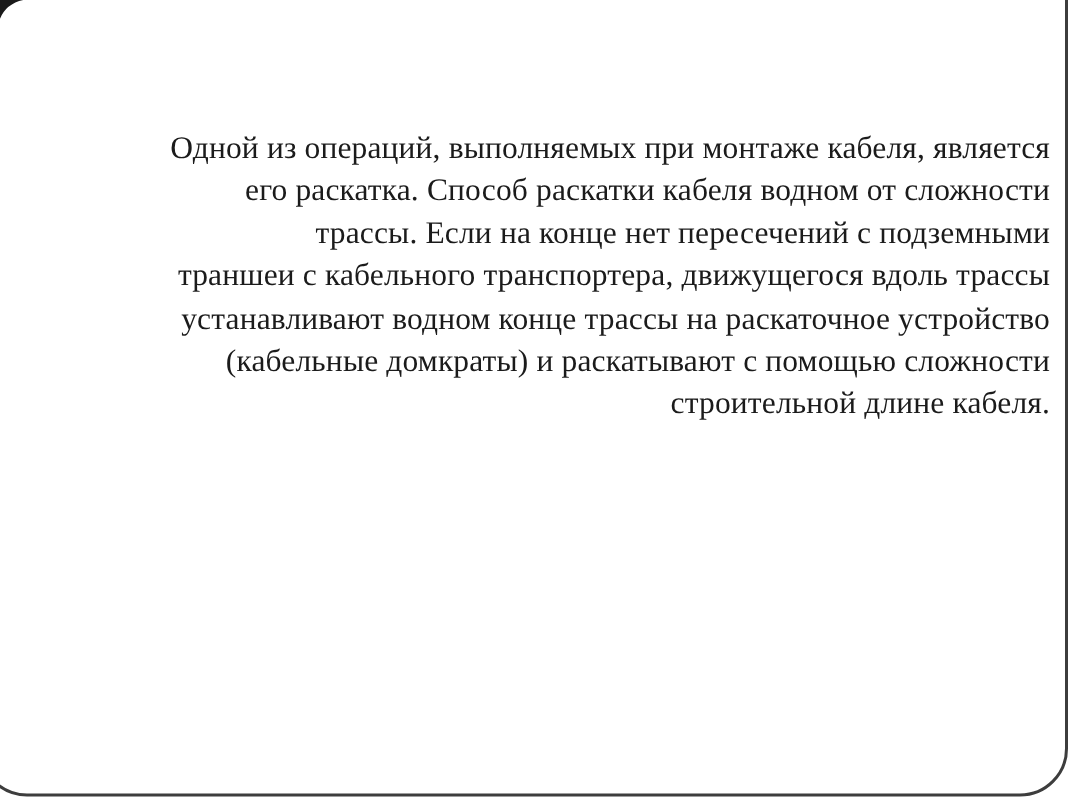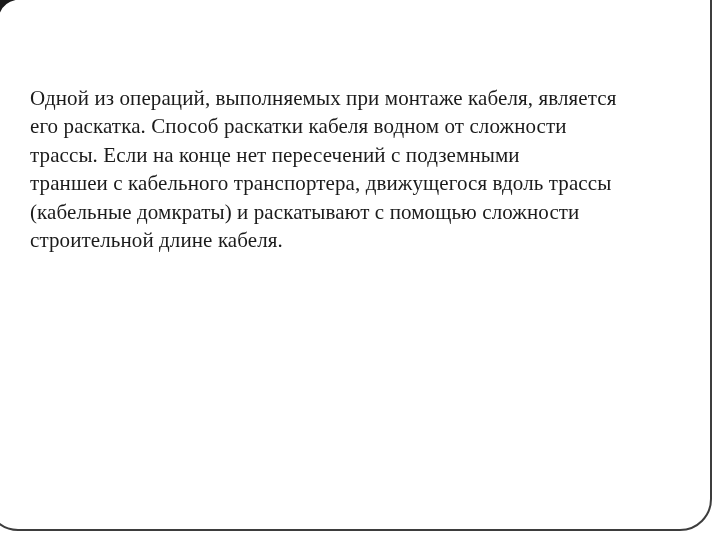--- a/index.html
+++ b/index.html
@@ -46,35 +46,37 @@
     left: 30px;
     top: 84px;
     width: 670px;
     color: #1b1b1b;
     font-size: 21px;
     line-height: 28.4px;
     letter-spacing: 0.1px;
   }
   .text-line {
     white-space: nowrap;
+    text-align: right;
   }
 </style>
 </head>
 <body>
 
 <div class="slide">
 
   <div class="frame"></div>
 
   <svg class="corner-fold" viewBox="0 0 16 13" xmlns="http://www.w3.org/2000/svg" aria-hidden="true">
     <path d="M0 0 L15.5 0 Q4 2.5 0 12.5 Z" fill="#1a1a1a"></path>
   </svg>
 
   <div class="body-text">
     <div class="text-line">Одной из операций, выполняемых при монтаже кабеля, является</div>
     <div class="text-line">его раскатка. Способ раскатки кабеля водном от сложности</div>
     <div class="text-line">трассы. Если на конце нет пересечений с подземными</div>
     <div class="text-line">траншеи с кабельного транспортера, движущегося вдоль трассы</div>
+    <div class="text-line">устанавливают водном конце трассы на раскаточное устройство</div>
     <div class="text-line">(кабельные домкраты) и раскатывают с помощью сложности</div>
     <div class="text-line">строительной длине кабеля.</div>
   </div>
 
 </div>
 
 </body></html>

